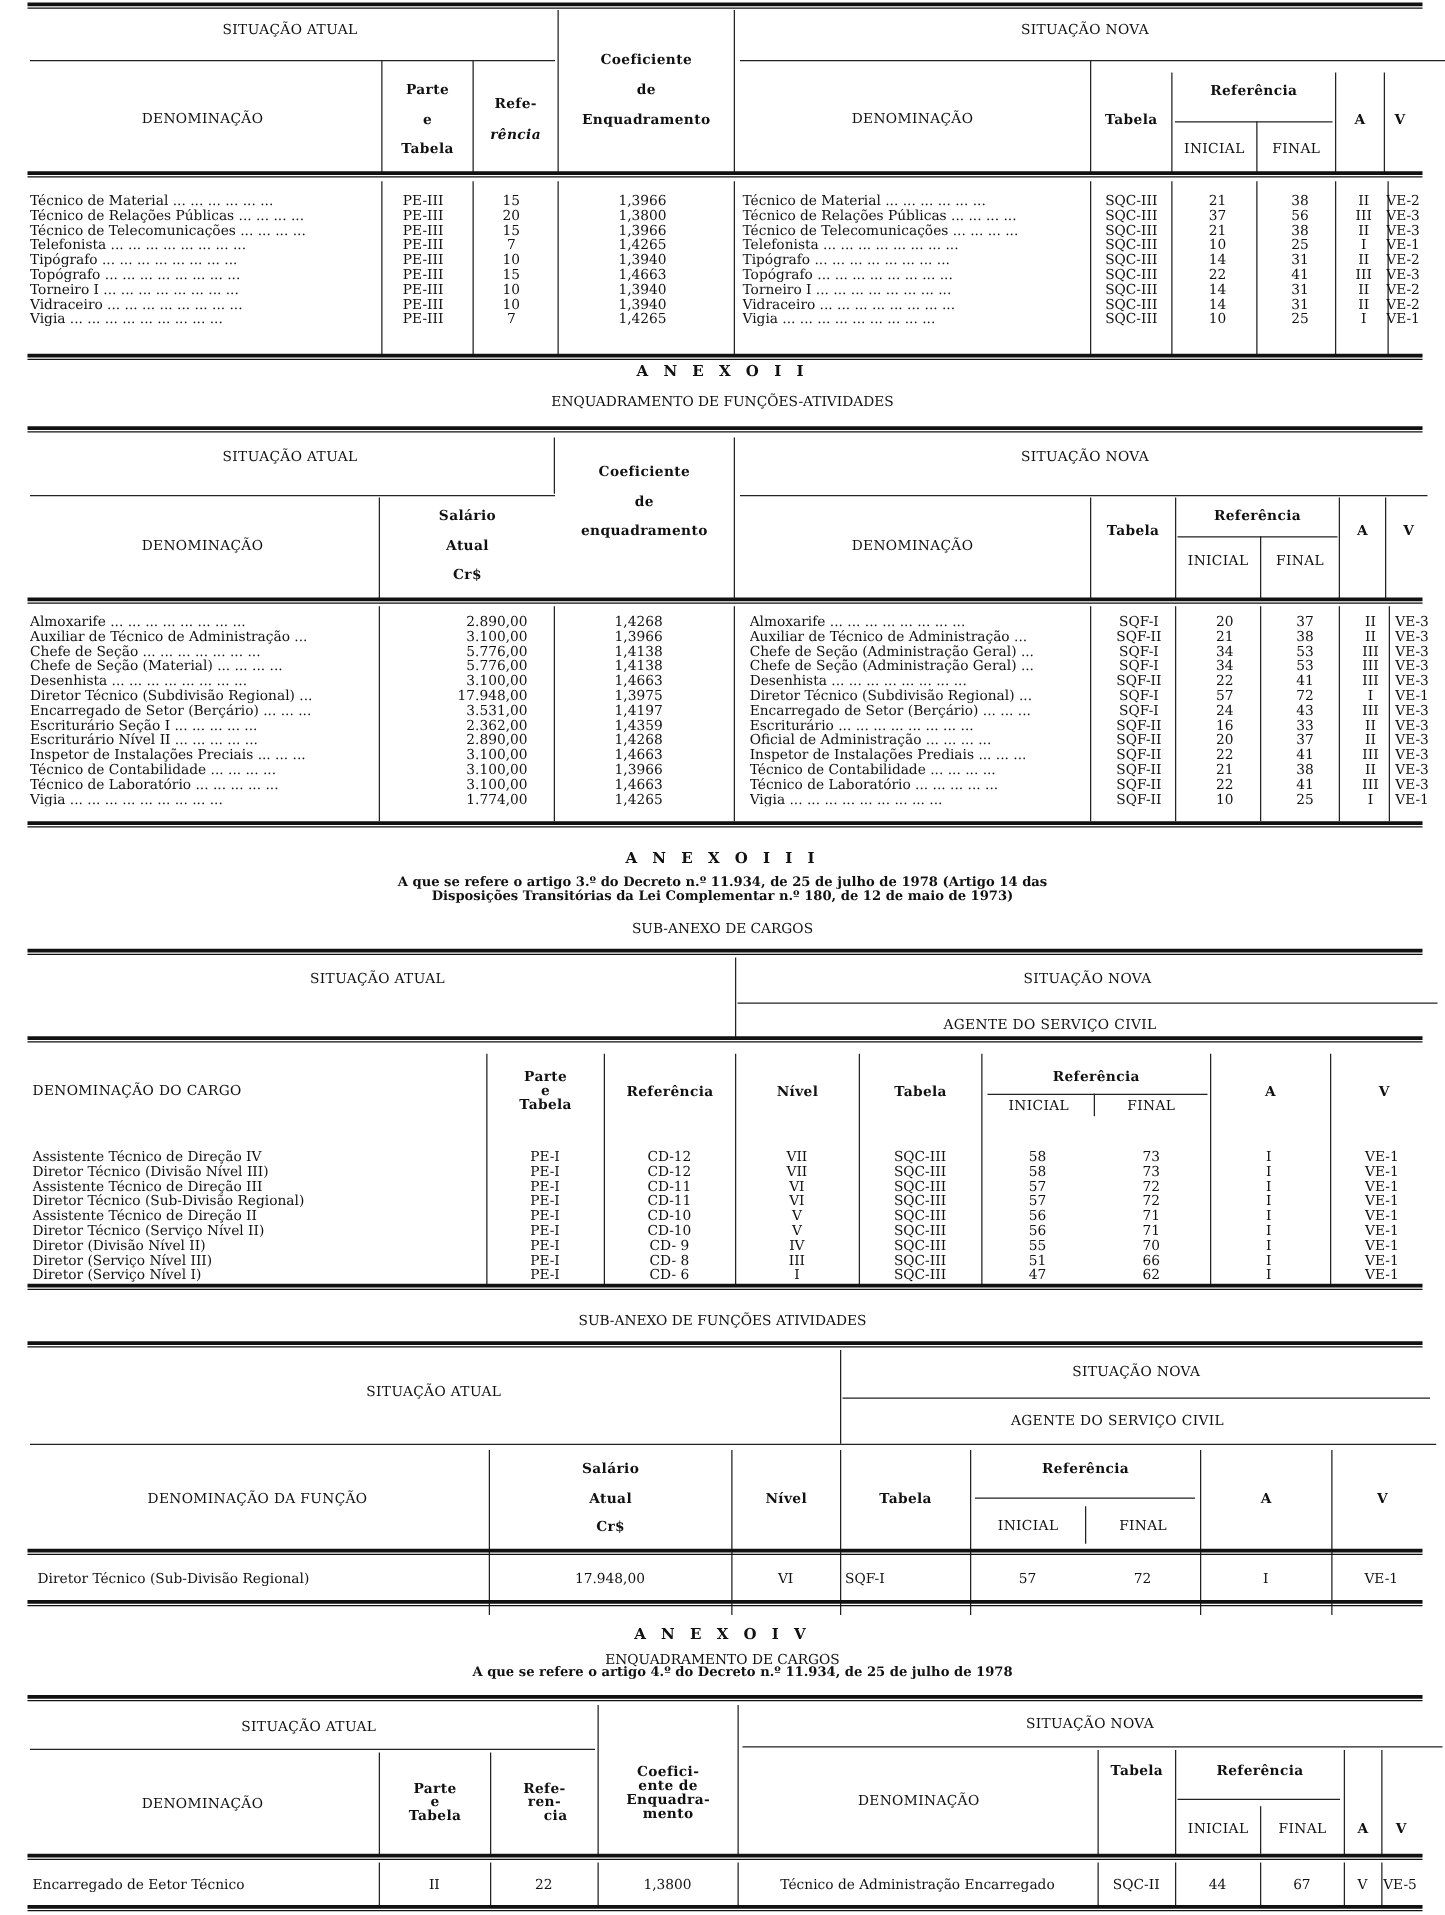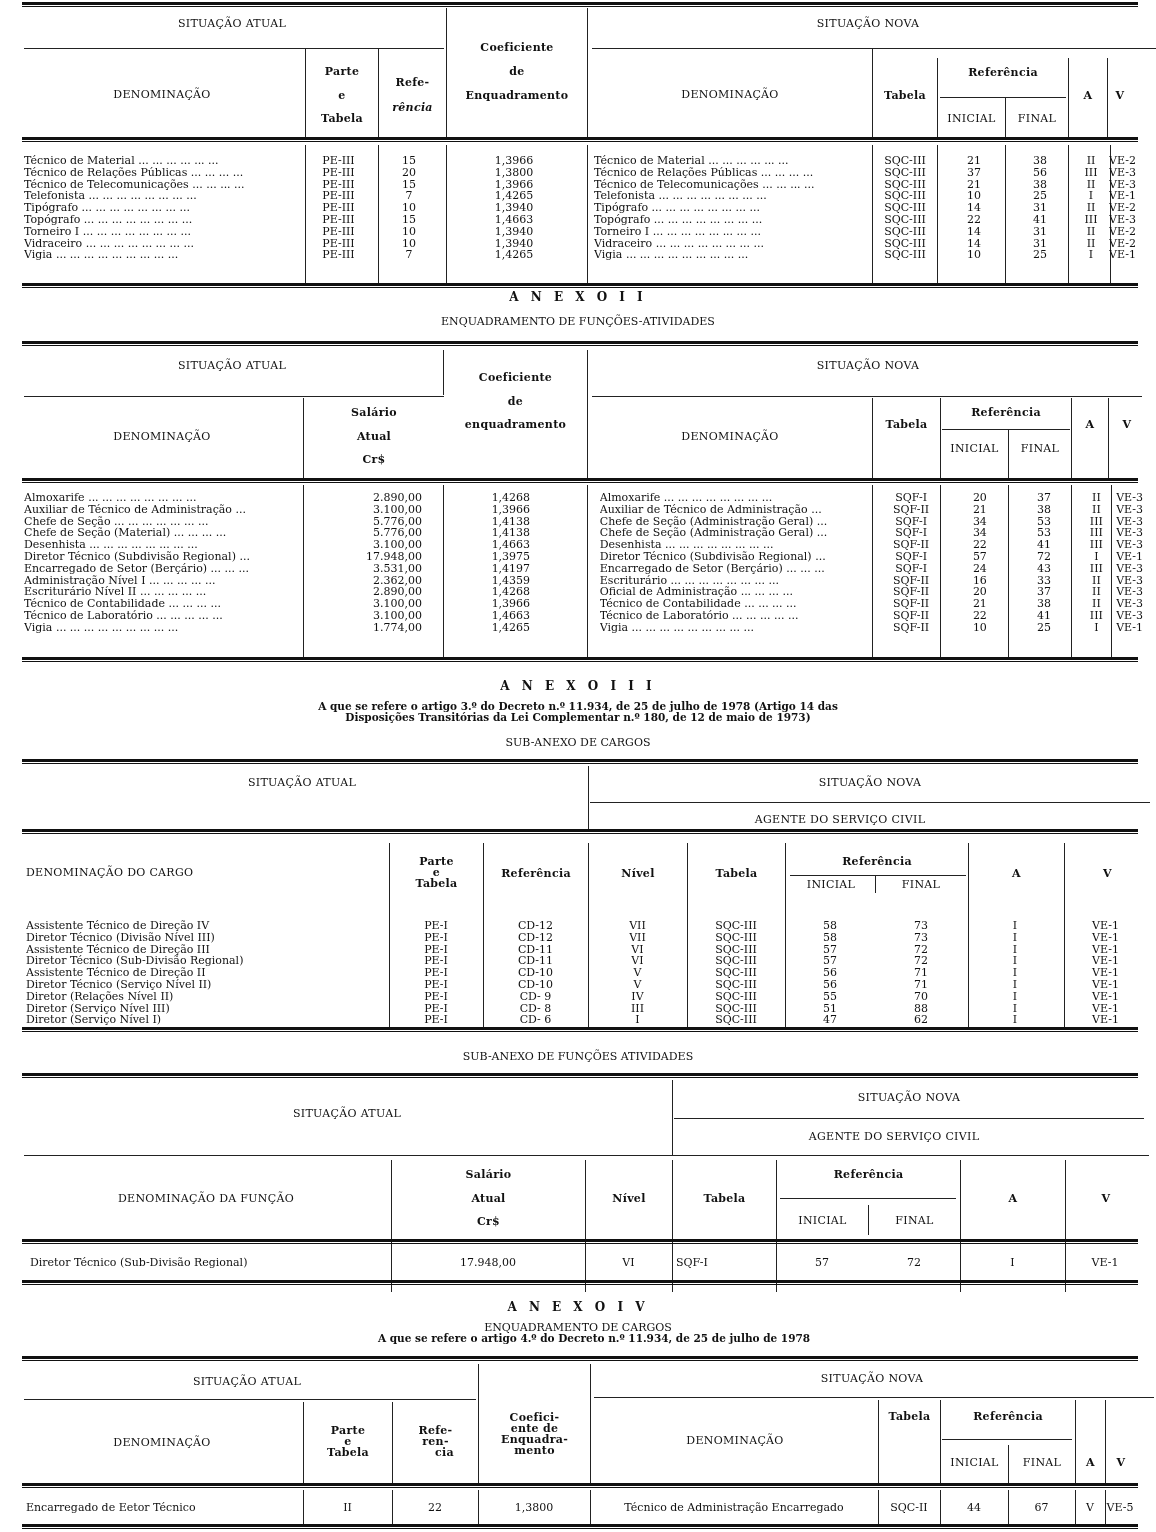--- a/index.html
+++ b/index.html
@@ -348,21 +348,21 @@
           <td class="c">1,4197</td>
           <td class="c"></td>
           <td class="l">Encarregado de Setor (Berçário) ... ... ...</td>
           <td class="c">SQF-I</td>
           <td class="c">24</td>
           <td class="c">43</td>
           <td class="c">III</td>
           <td class="l">VE-3</td>
         </tr>
         <tr>
-          <td class="l">Administração Nível I ... ... ... ... ...</td>
+          <td class="l">Escriturário Seção I ... ... ... ... ...</td>
           <td class="r">2.362,00</td>
           <td class="c"></td>
           <td class="c">1,4359</td>
           <td class="c"></td>
           <td class="l">Escriturário ... ... ... ... ... ... ... ...</td>
           <td class="c">SQF-II</td>
           <td class="c">16</td>
           <td class="c">33</td>
           <td class="c">II</td>
           <td class="l">VE-3</td>
@@ -371,20 +371,33 @@
           <td class="l">Escriturário Nível II ... ... ... ... ...</td>
           <td class="r">2.890,00</td>
           <td class="c"></td>
           <td class="c">1,4268</td>
           <td class="c"></td>
           <td class="l">Oficial de Administração ... ... ... ...</td>
           <td class="c">SQF-II</td>
           <td class="c">20</td>
           <td class="c">37</td>
           <td class="c">II</td>
+          <td class="l">VE-3</td>
+        </tr>
+        <tr>
+          <td class="l">Inspetor de Instalações Preciais ... ... ...</td>
+          <td class="r">3.100,00</td>
+          <td class="c"></td>
+          <td class="c">1,4663</td>
+          <td class="c"></td>
+          <td class="l">Inspetor de Instalações Prediais ... ... ...</td>
+          <td class="c">SQF-II</td>
+          <td class="c">22</td>
+          <td class="c">41</td>
+          <td class="c">III</td>
           <td class="l">VE-3</td>
         </tr>
         <tr>
           <td class="l">Técnico de Contabilidade ... ... ... ...</td>
           <td class="r">3.100,00</td>
           <td class="c"></td>
           <td class="c">1,3966</td>
           <td class="c"></td>
           <td class="l">Técnico de Contabilidade ... ... ... ...</td>
           <td class="c">SQF-II</td>
@@ -534,38 +547,38 @@
           <td class="c">PE-I</td>
           <td class="c">CD-10</td>
           <td class="c">V</td>
           <td class="c">SQC-III</td>
           <td class="c">56</td>
           <td class="c">71</td>
           <td class="c">I</td>
           <td class="c">VE-1</td>
         </tr>
         <tr>
-          <td class="l">Diretor (Relações Nível II)</td>
+          <td class="l">Diretor (Divisão Nível II)</td>
           <td class="c">PE-I</td>
           <td class="c">CD- 9</td>
           <td class="c">IV</td>
           <td class="c">SQC-III</td>
           <td class="c">55</td>
           <td class="c">70</td>
           <td class="c">I</td>
           <td class="c">VE-1</td>
         </tr>
         <tr>
           <td class="l">Diretor (Serviço Nível III)</td>
           <td class="c">PE-I</td>
           <td class="c">CD- 8</td>
           <td class="c">III</td>
           <td class="c">SQC-III</td>
           <td class="c">51</td>
-          <td class="c">88</td>
+          <td class="c">66</td>
           <td class="c">I</td>
           <td class="c">VE-1</td>
         </tr>
         <tr>
           <td class="l">Diretor (Serviço Nível I)</td>
           <td class="c">PE-I</td>
           <td class="c">CD- 6</td>
           <td class="c">I</td>
           <td class="c">SQC-III</td>
           <td class="c">47</td>

